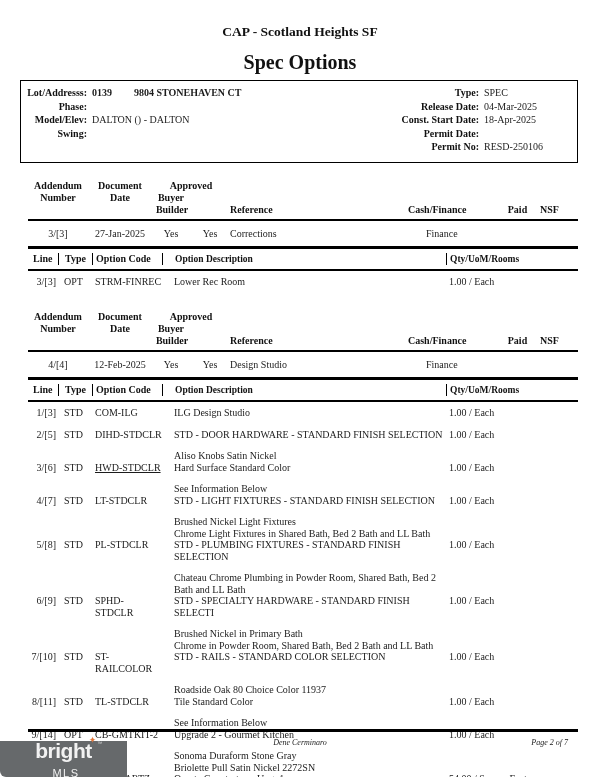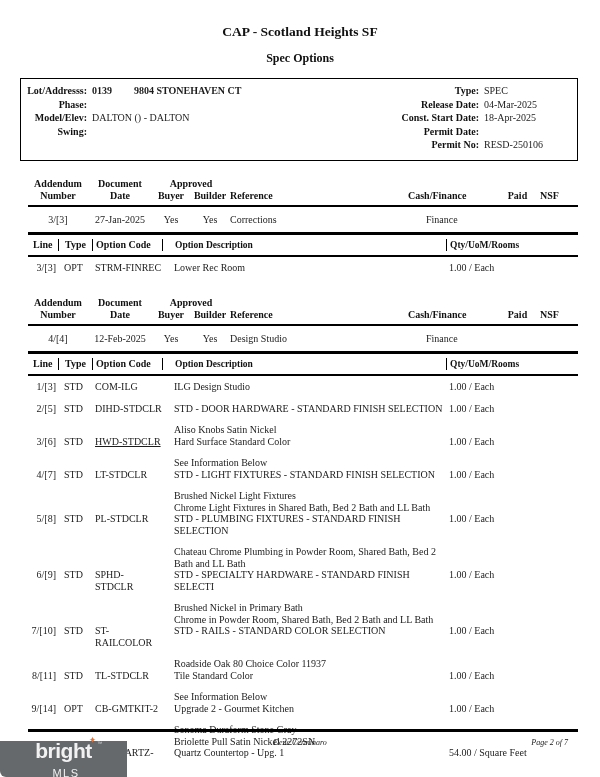--- a/index.html
+++ b/index.html
@@ -2,45 +2,45 @@
 <html><head>
 <meta charset="utf-8">
 <style>
   html,body{margin:0;padding:0;background:#fff;}
   .page{
     position:relative;width:600px;height:777px;overflow:hidden;background:#fff;
     font-family:"Liberation Serif","DejaVu Serif",serif;color:#1c1c1c;font-size:10px;border-radius:6px;
   }
   
   .title1{margin-top:24px;text-align:center;font-weight:bold;font-size:13.5px;color:#111;}
-  .title2{margin-top:11px;text-align:center;font-weight:bold;font-size:12px;color:#111;}
+  .title2{margin-top:11px;text-align:center;font-weight:bold;font-size:20px;color:#111;}
   
   .info-box{
-    margin:12px 22px 0 20px;border:1.5px solid #000;
+    margin:6px 22px 0 20px;border:1.5px solid #000;
     display:flex;padding:5px 0 8px 0;line-height:13.5px;
   }
   .info-left{width:286px;}
   .info-right{flex:1;}
   .inf-row{display:flex;}
   .inf-label{font-weight:bold;text-align:right;color:#111;}
   .info-left .inf-label{width:66px;}
   .info-right .inf-label{width:172px;}
   .inf-val{padding-left:5px;white-space:nowrap;}
   .lot-num{width:42px;padding-left:5px;font-weight:bold;}
   .lot-addr{font-weight:bold;}
   
   .sections{margin:17px 22px 0 28px;}
   .section + .section{margin-top:24px;}
   .add-header{
     display:grid;grid-template-columns:60px 64px 38px 40px 178px 87px 45px 38px;
     font-weight:bold;line-height:12px;padding-bottom:3px;border-bottom:2px solid #000;color:#111;
   }
   .hc{text-align:center;}
   .h-approved{grid-column:3/5;display:flex;flex-direction:column;}
-  .h-approved .sub{display:flex;}
+  .h-approved .sub{display:flex;flex-direction:column;}
   .h-approved .sub span{display:block;}
   .h-buyer{width:38px;text-align:center;}
   .h-builder{width:40px;text-align:center;}
   .h-bottom{align-self:end;}
   .add-row{
     display:grid;grid-template-columns:60px 64px 38px 40px 178px 87px 45px 38px;
     padding:7px 0 6px 0;border-bottom:3px solid #000;line-height:12px;
   }
   .ac{text-align:center;}
   .a-cash{padding-left:18px;}

